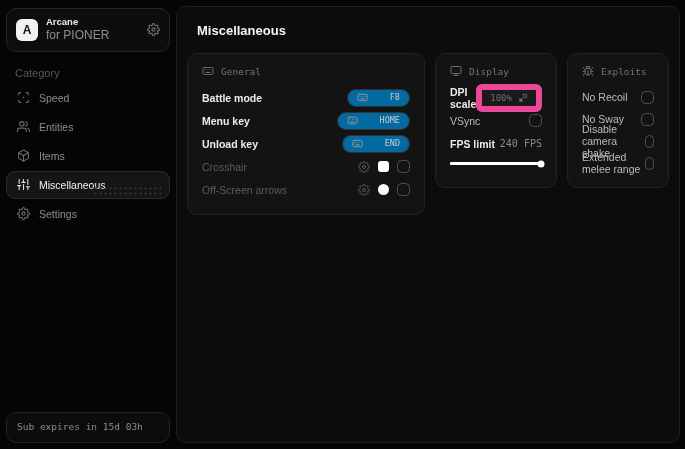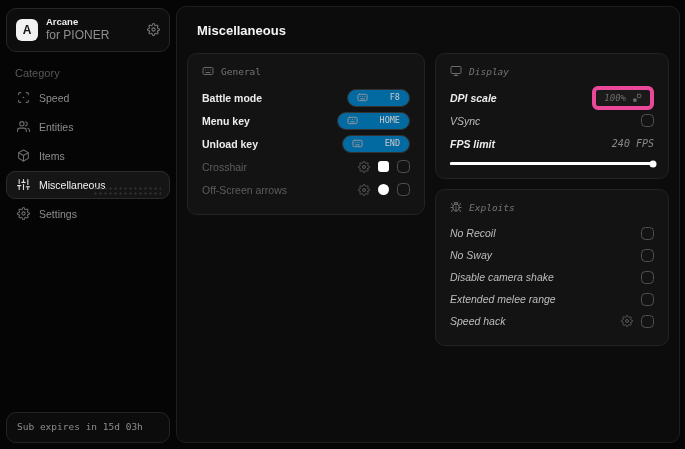--- a/index.html
+++ b/index.html
@@ -54,21 +54,21 @@
 
   
   .main {
     flex:1; margin:6px 5px 6px 0; border:1px solid #1e1e1e; border-radius:10px;
     background:#0c0c0c; padding:14px 10px 10px; min-width:0;
   }
   .page-title { font-size:13px; font-weight:bold; color:#f5f5f5; margin:2px 10px 15px; }
 
   .columns { display:flex; gap:10px; align-items:flex-start; padding:0 0 0 0; }
   .col-left { width:238px; flex:0 0 auto; margin-left:0; }
-  .col-right { flex:1; display:flex; flex-direction:column; gap:10px;font-style:italic; }
+  .col-right { flex:1; display:flex; flex-direction:row; gap:10px; }
 
   .card {
     background:#131313; border:1px solid #232323; border-radius:10px;
     padding:11px 14px 13px;
   }
   .card-header {
     display:flex; align-items:center; gap:7px;
     font-family:"DejaVu Sans Mono", monospace; font-size:9.5px; color:#757575;
     margin-bottom:9px;
   }
@@ -88,21 +88,21 @@
   }
   .keybind .kicon { color:#9a9a9a; display:flex; }
 
   .checkbox { width:13px; height:13px; border:1.5px solid #505050; border-radius:4.5px; background:transparent; }
   .swatch { width:11px; height:11px; background:#ffffff; border-radius:3px; }
   .swatch.round { border-radius:50%; }
   .mini-gear { color:#5a5a5a; display:flex; }
 
   .dpi-btn {
     display:inline-flex; align-items:center; gap:6px;
-    background:#1a1a1a; border:4px solid #ec4899; border-radius:6px;
+    background:#1a1a1a; border:6px solid #ec4899; border-radius:6px;
     padding:3px 8px; font-family:"DejaVu Sans Mono", monospace;
     font-size:9px; color:#6f6f6f;
   }
   .dpi-btn .sicon { color:#6f6f6f; display:flex; }
 
   .value-text { font-family:"DejaVu Sans Mono", monospace; font-size:10px; color:#8a8a8a; }
 
   .slider { margin-top:7px; position:relative; height:3px; background:#f2f2f2; border-radius:2px; }
   .slider-fill { position:absolute; left:0; top:0; height:100%; background:#ffffff; border-radius:2px; }
   .slider-knob {
@@ -385,28 +385,17 @@
           <span class="checkbox"></span>
         </div>
         <div class="row exp-row">
           <span class="row-label mid">Disable camera shake</span>
           <span class="checkbox"></span>
         </div>
         <div class="row exp-row">
           <span class="row-label mid">Extended melee range</span>
           <span class="checkbox"></span>
         </div>
-        <div class="row exp-row">
-          <span class="row-label mid">Speed hack</span>
-          <span class="row-controls">
-            <span class="mini-gear">
-              <svg class="ic" width="12" height="12">
-                  <use href="#i-gear"></use>
-                </svg>
-              </span>
-            <span class="checkbox"></span>
-          </span>
-        </div>
       </div>
 
     </div>
   </div>
 </div>
 
 </body></html>

